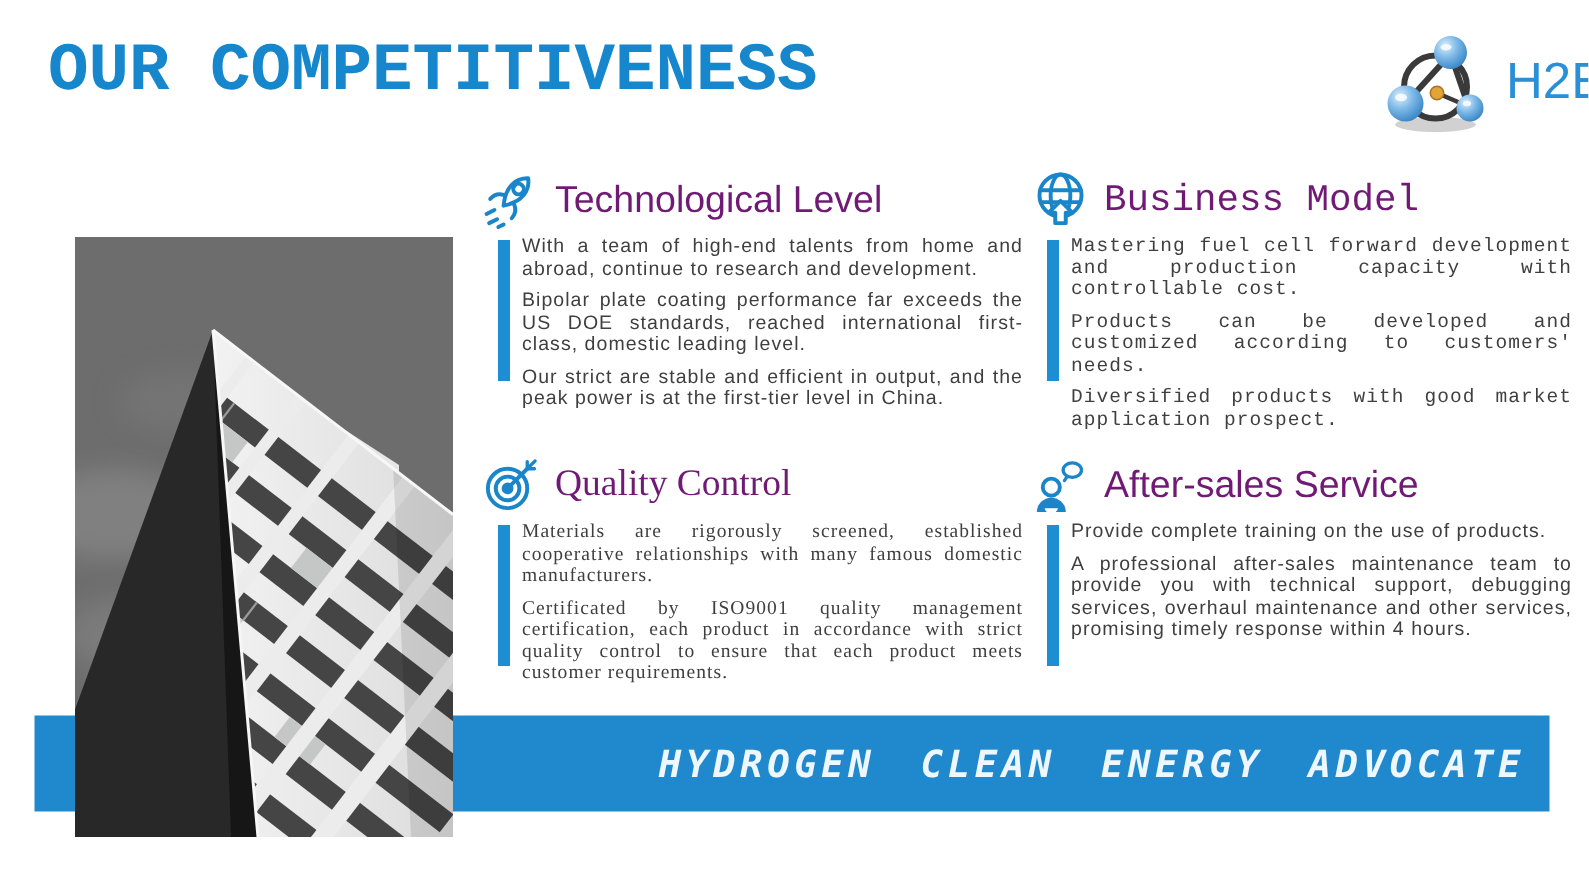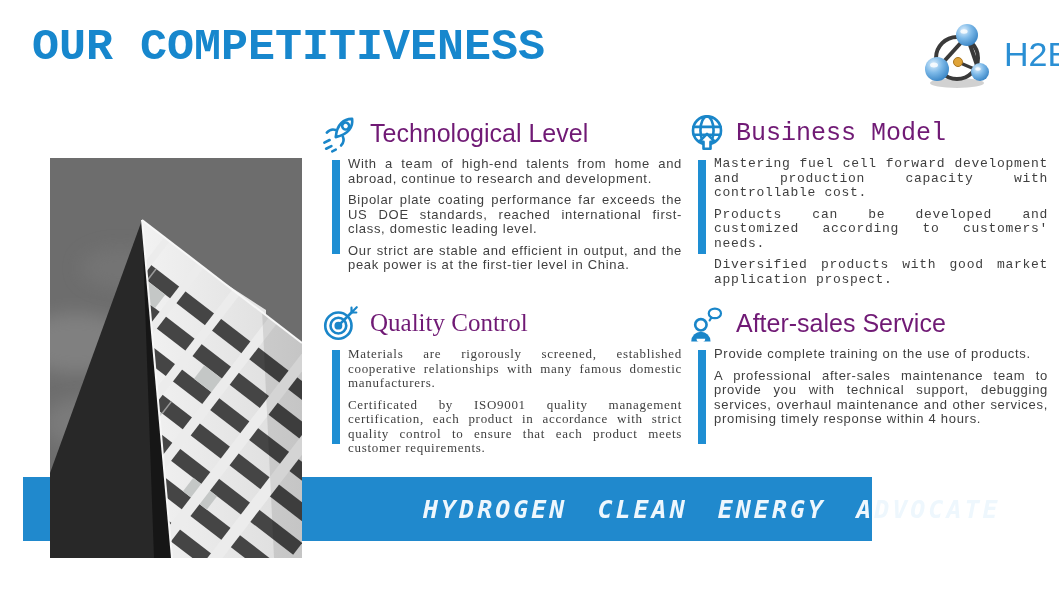--- a/index.html
+++ b/index.html
@@ -18,21 +18,21 @@
   .logo { position:absolute; left:920px; top:18px; width:165px; height:76px; display:flex; align-items:center; }
   .logo-icon { width:78px; height:70px; }
   .logo-text { font-size:34px; color:#2a8fd4; font-weight:500; margin-left:6px; margin-top:-4px; }
 
   
   .photo { position:absolute; left:50px; top:158px; width:252px; height:400px; z-index:3; }
   .photo svg { display:block; width:100%; height:100%; }
 
   
   .banner {
-    position:absolute; left:23px; top:477px; width:849px; height:64px;
+    position:absolute; left:23px; top:477px; width:1010px; height:64px;
     background:#2089cd; z-index:2; display:flex; align-items:center;
   }
   .banner-text {
     margin-left:400px; flex:1; text-align:center;
     font-family:"DejaVu Sans Mono", monospace; font-style:italic; font-weight:bold;
     font-size:25px; letter-spacing:3px; word-spacing:12px; color:#eef7fd;
     white-space:nowrap;
   }
 
   

